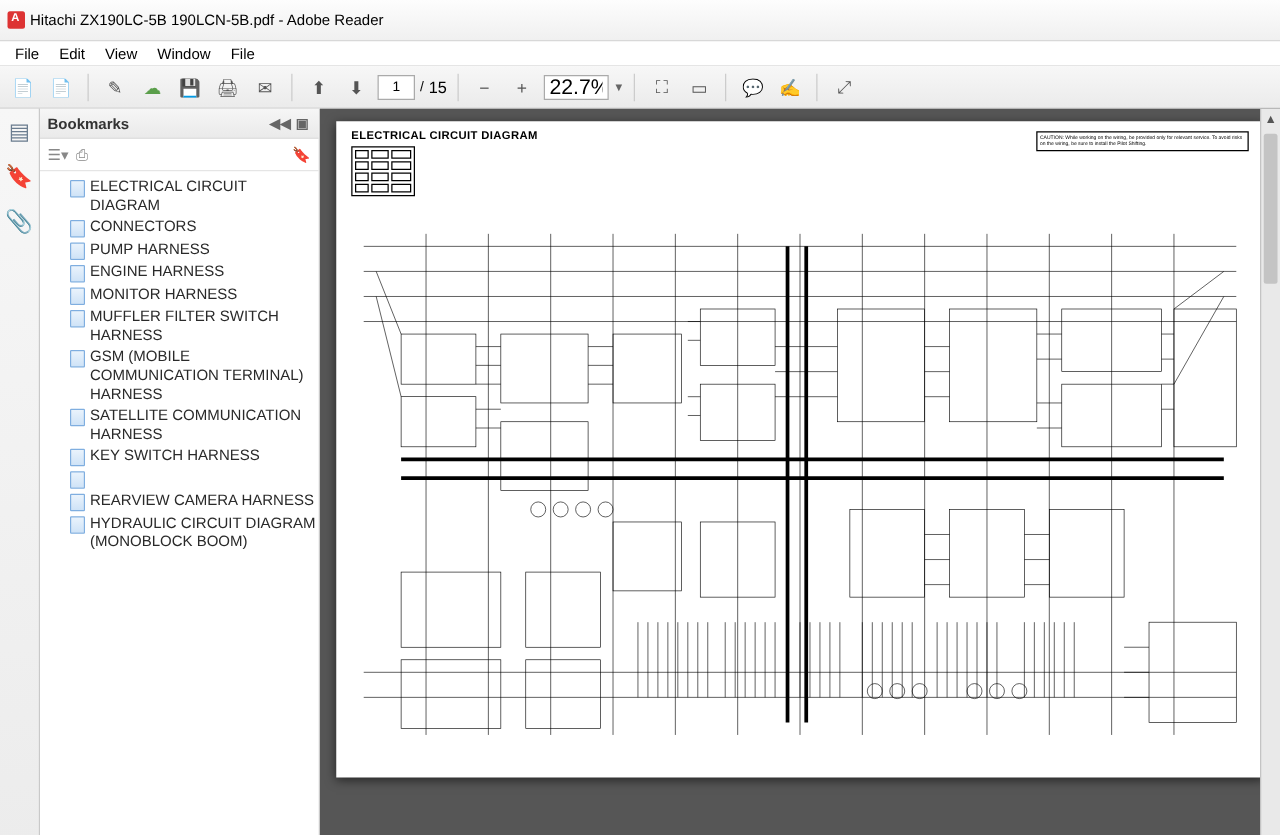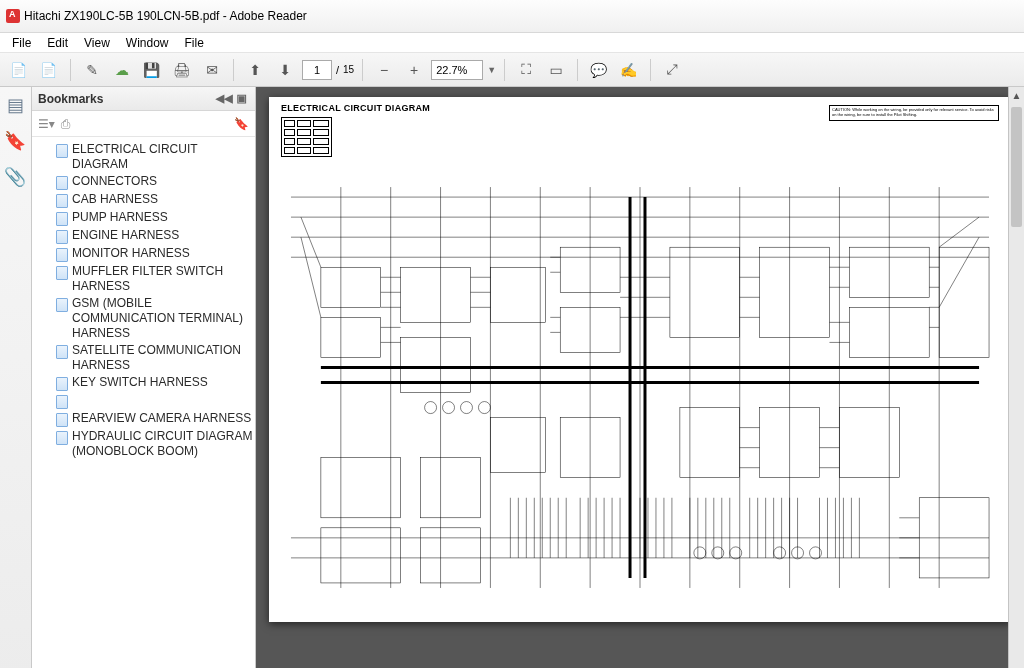--- a/index.html
+++ b/index.html
@@ -12,21 +12,21 @@
 
 
 .menubar { height: 20px; display: flex; align-items: center; padding: 0 4px; font-size: 12px; border-bottom: 1px solid #e5e5e5; text-align: center; }
 .menubar span { padding: 2px 8px; cursor: default; }
 
 
 .toolbar { height: 34px; background: linear-gradient(#f7f7f7,#ebebeb); border-bottom: 1px solid #c9c9c9; display: flex; align-items: center; padding: 0 6px; gap: 4px; }
 .tbtn { width: 26px; height: 26px; border: 1px solid transparent; border-radius: 3px; display:flex; align-items:center; justify-content:center; font-size: 14px; color:#555; cursor:default; }
 .sep { width:1px; height:22px; background:#ccc; margin:0 4px; }
 .page-in { width: 30px; height:20px; font-size:11px; text-align:center; border:1px solid #aaa; }
-.zoom-sel { height:20px; font-size:11px; border:1px solid #aaa; padding:0 4px; }
+.zoom-sel { height:20px; font-size:17px; border:1px solid #aaa; padding:0 4px; }
 
 
 .main { display:flex; height: calc(668px - 22px - 20px - 34px); }
 
 
 .sidestrip { width: 32px; background: linear-gradient(#f7f7f7,#ececec); border-right:1px solid #c9c9c9; display:flex; flex-direction:column; align-items:center; padding-top:8px; gap:16px; }
 .sidestrip .ic { width:20px; height:20px; display:flex; align-items:center; justify-content:center; color:#6b7d90; font-size:18px; }
 
 
 .bmpanel { width: 224px; background:#fff; border-right:1px solid #c9c9c9; display:flex; flex-direction:column; overflow:hidden;justify-content:space-between; }
@@ -80,21 +80,21 @@
   <div class="tbtn">✎</div>
   <div class="tbtn" style="color:#5a9e4a;">☁</div>
   <div class="tbtn">💾</div>
   <div class="tbtn">🖨</div>
   <div class="tbtn">✉</div>
   <div class="sep"></div>
   <div class="tbtn">⬆</div>
   <div class="tbtn">⬇</div>
   <input class="page-in" value="1" style="">
   <span style="font-size:11px;">/</span>
-  <span style="font-size:10px;">15</span>
+  <span style="font-size:13px;">15</span>
   <div class="sep"></div>
   <div class="tbtn">−</div>
   <div class="tbtn">+</div>
   <input class="zoom-sel" style="width: 52px;" value="22.7%">
   <span style="font-size:9px;color:#666;">▼</span>
   <div class="sep"></div>
   <div class="tbtn">⛶</div>
   <div class="tbtn">▭</div>
   <div class="sep"></div>
   <div class="tbtn" style="color:#d8b020;">💬</div>
@@ -125,24 +125,20 @@
       <span style="color:#c79a2a;">🔖</span>
     </div>
     <div class="bmlist">
       <div class="bmitem">
           <span class="pg"></span>
           <span class="txt">ELECTRICAL CIRCUIT DIAGRAM</span>
         </div>
       <div class="bmitem">
           <span class="pg"></span>
           <span class="txt">CONNECTORS</span>
-        </div>
-      <div class="bmitem">
-          <span class="pg"></span>
-          <span class="txt">CAB HARNESS</span>
         </div>
       <div class="bmitem">
           <span class="pg"></span>
           <span class="txt">PUMP HARNESS</span>
         </div>
       <div class="bmitem">
           <span class="pg"></span>
           <span class="txt">ENGINE HARNESS</span>
         </div>
       <div class="bmitem">

